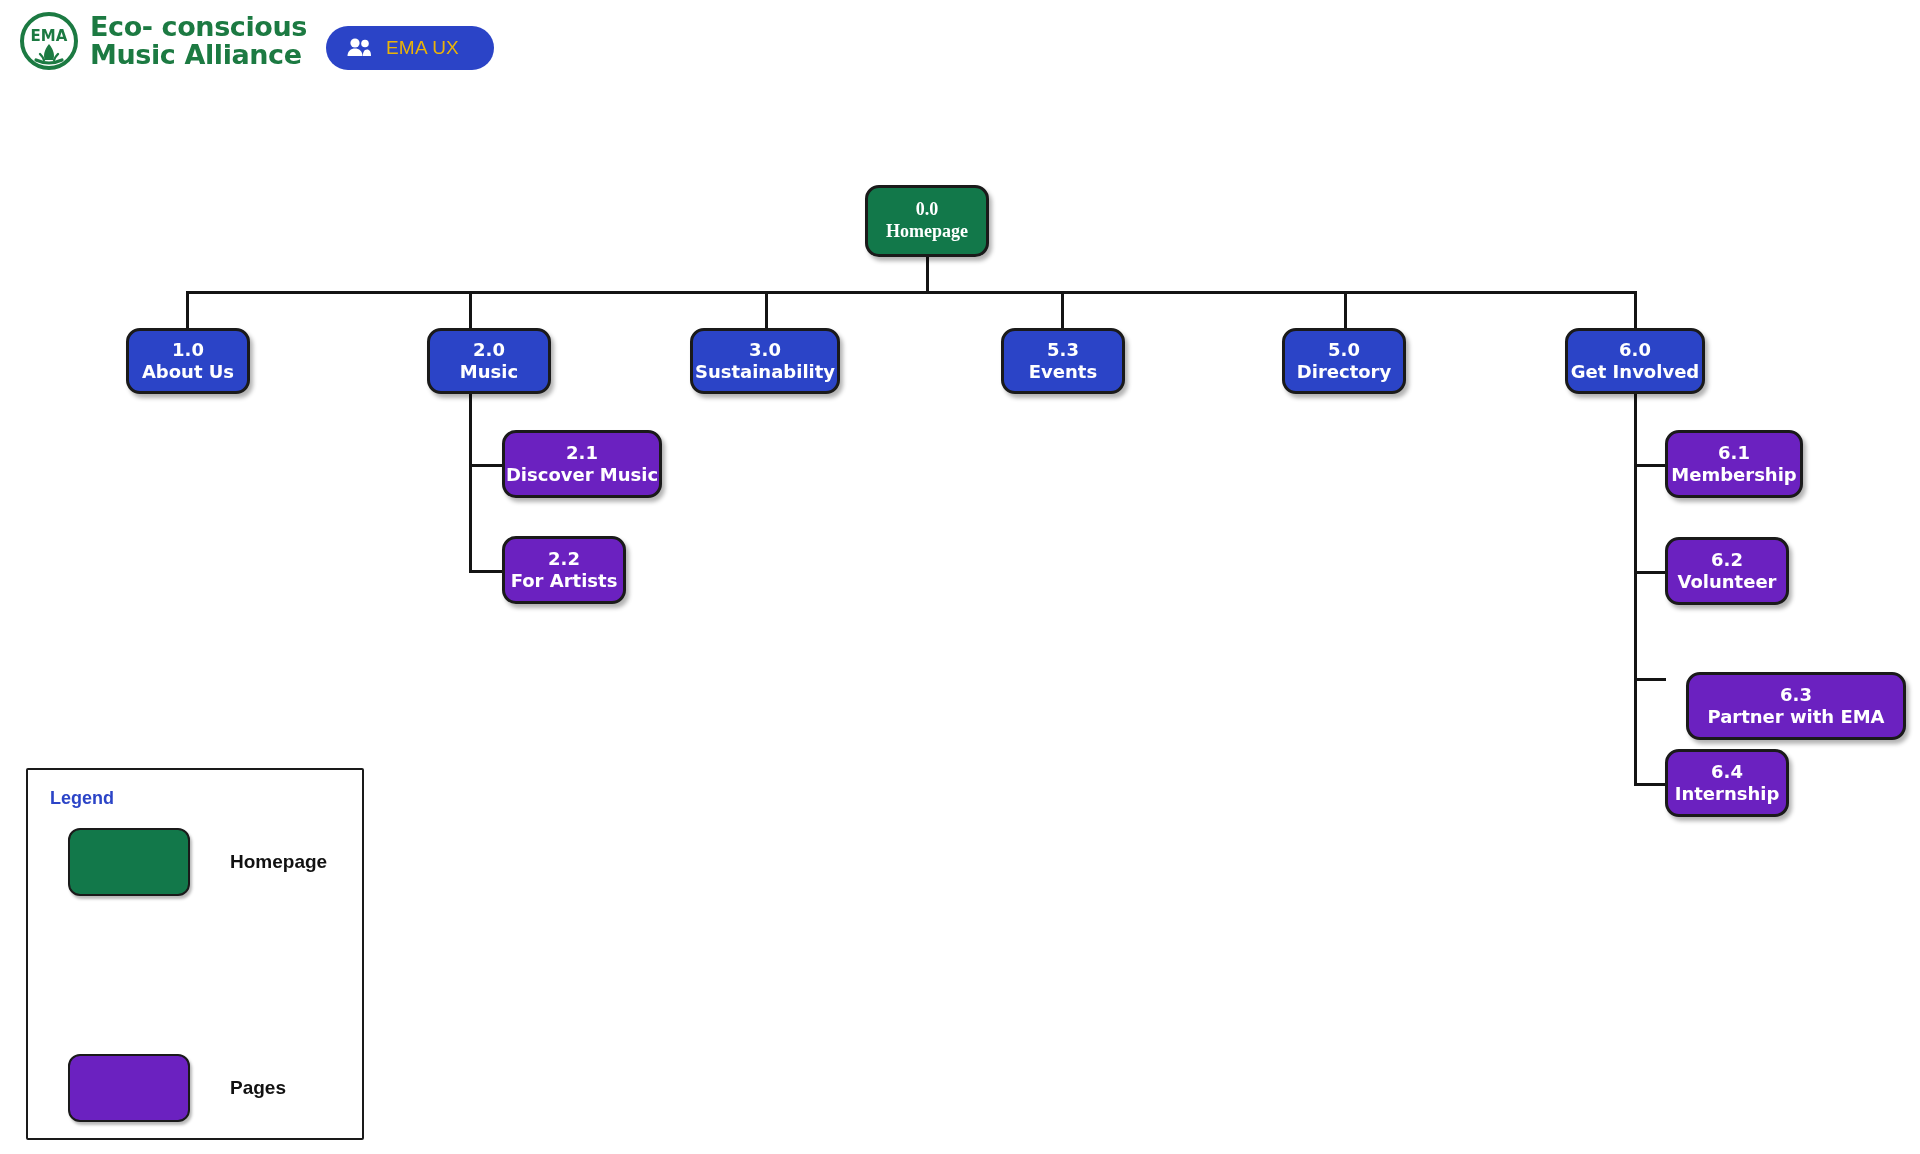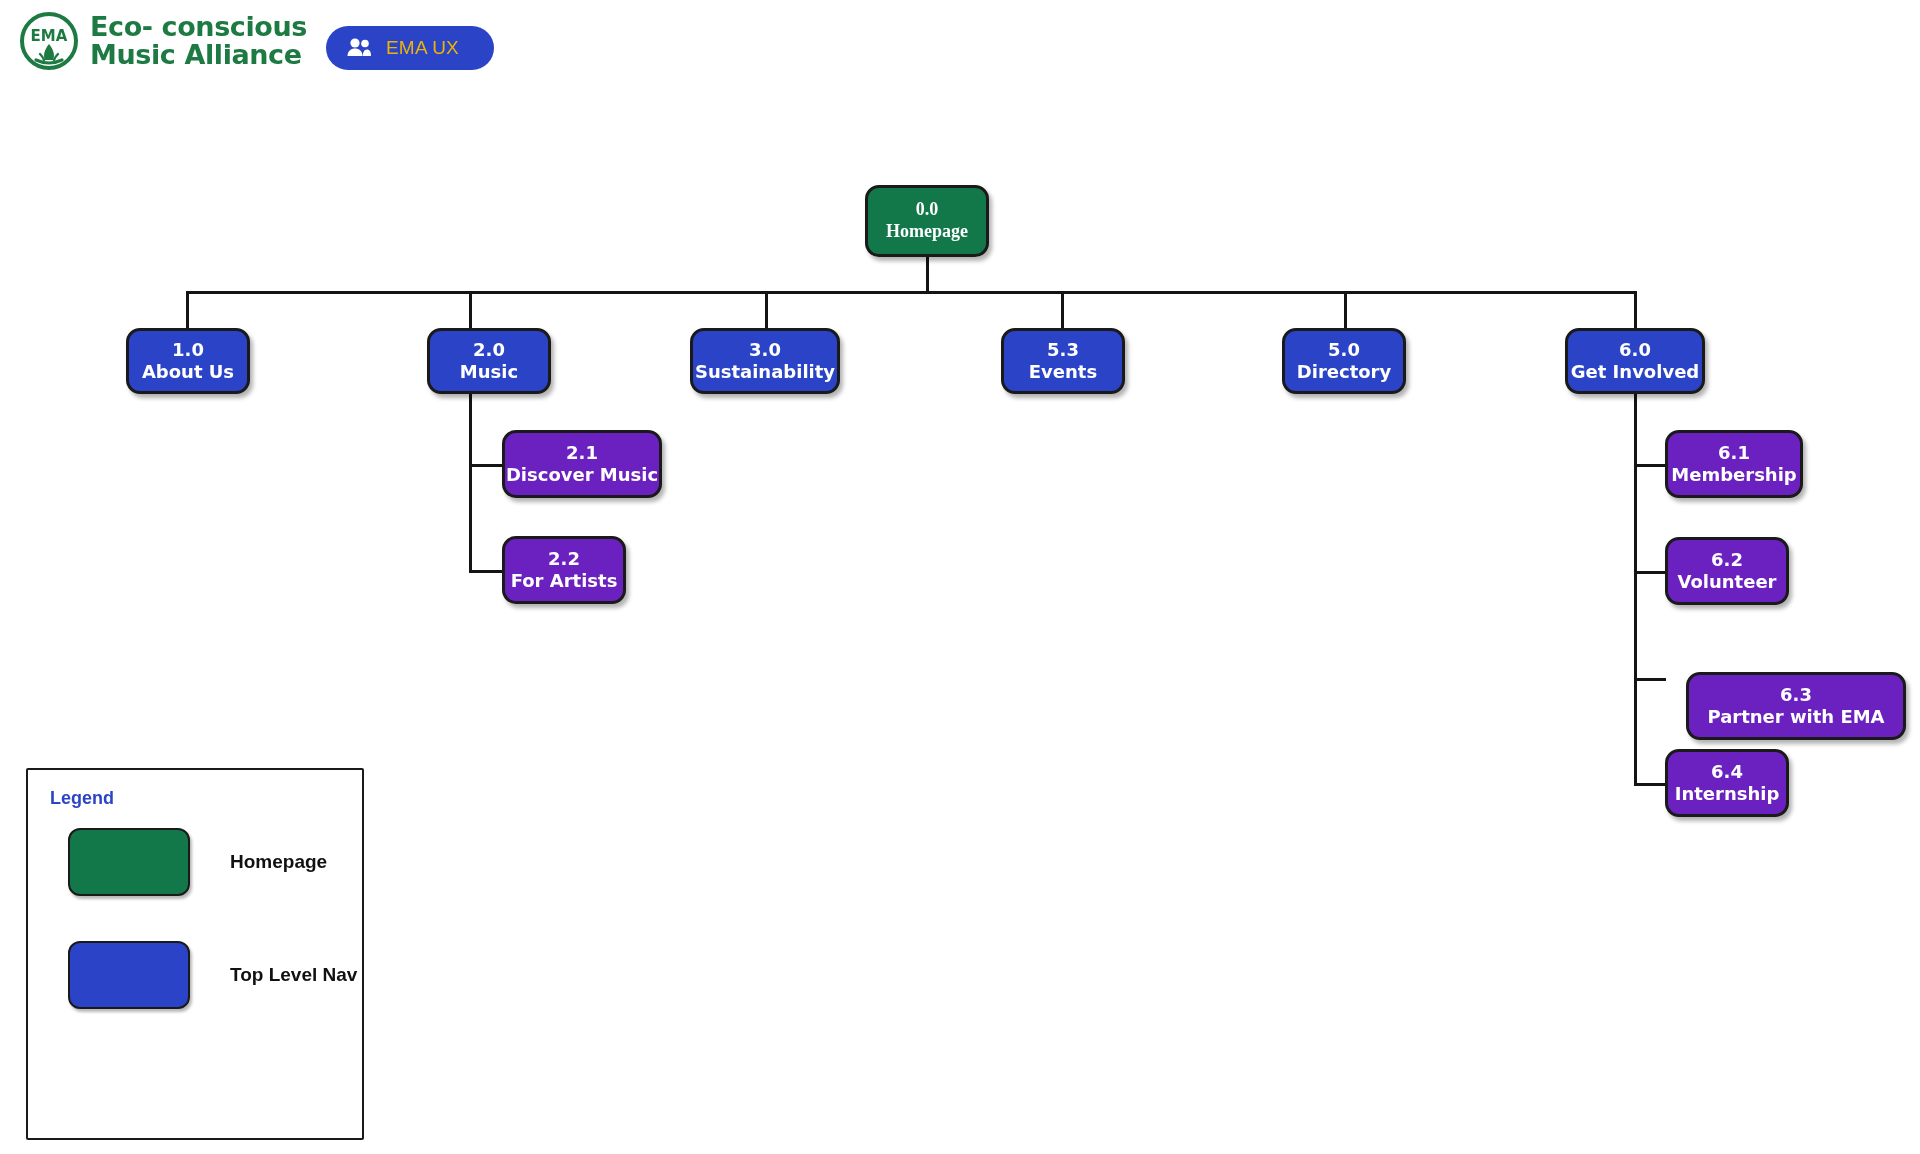--- a/index.html
+++ b/index.html
@@ -215,20 +215,20 @@
   </div>
 
   <div class="legend">
     <div class="legend-title">Legend</div>
 
     <div class="legend-row" style="top:58px;">
       <span class="legend-swatch green"></span>
       <span class="legend-label">Homepage</span>
     </div>
 
-    <div class="legend-row" style="top:171px;">
-      <span class="legend-swatch blue"></span>
-      <span class="legend-label">Top Level Nav</span>
-    </div>
-
+
+    <div class="legend-row" style="top:284px;">
+      <span class="legend-swatch purple"></span>
+      <span class="legend-label">Pages</span>
+    </div>
   </div>
 
 </div>
 
 </body></html>

